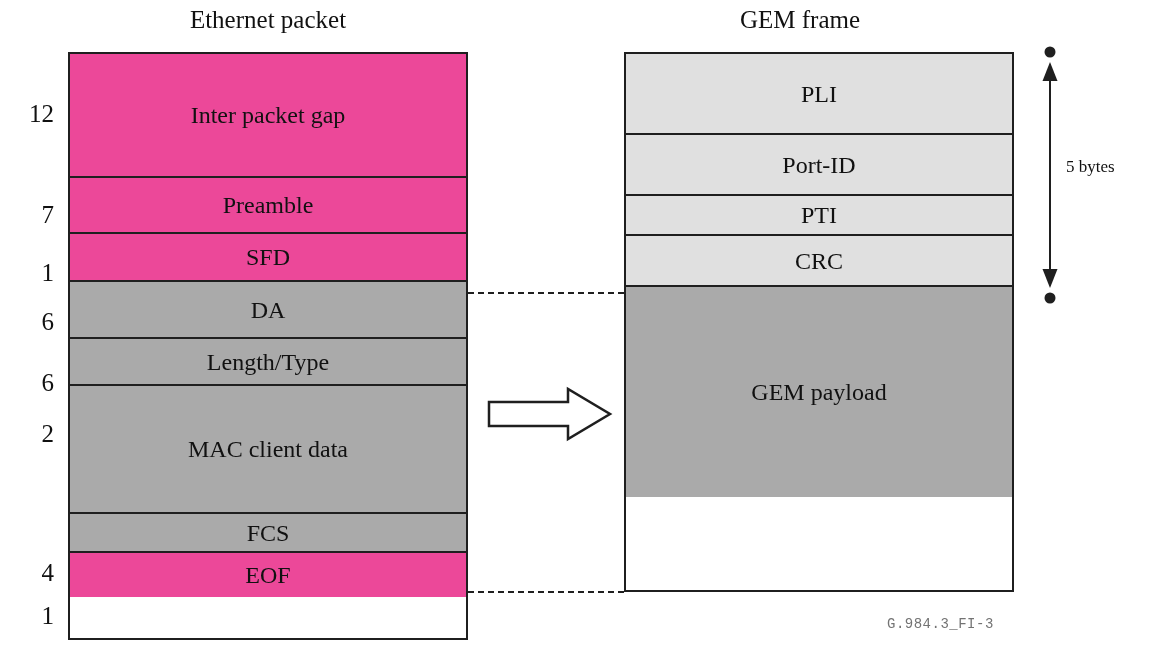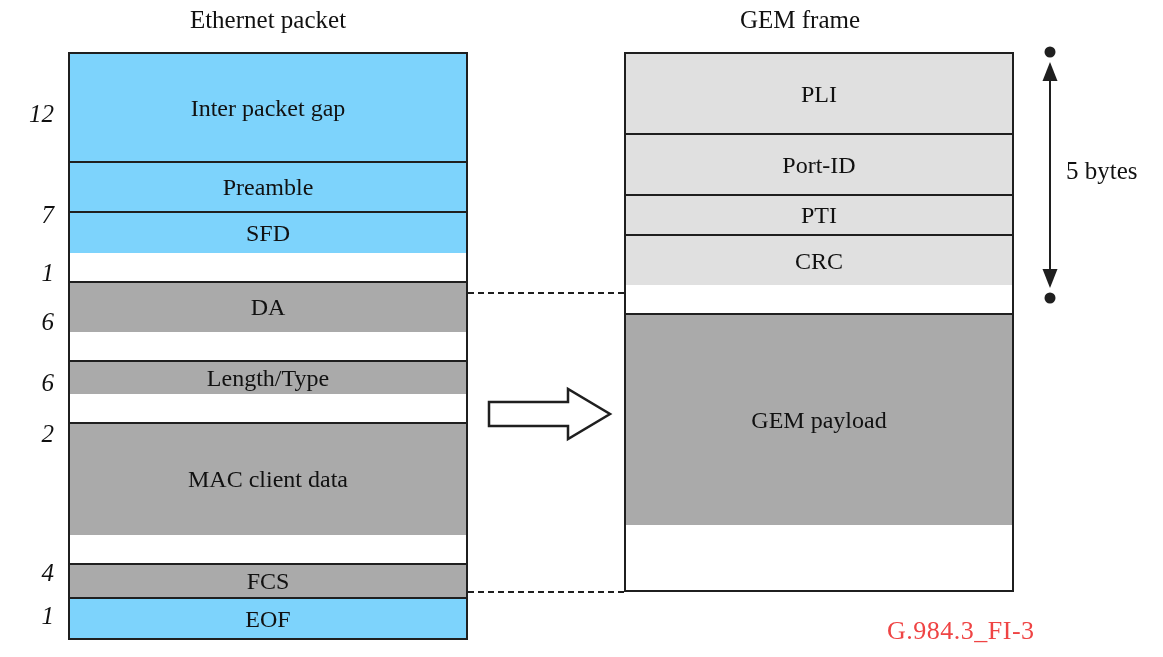--- a/index.html
+++ b/index.html
@@ -33,48 +33,47 @@
   }
   .row{
     box-sizing:border-box;
     display:flex;
     align-items:center;
     justify-content:center;
     font-size:24px;
     line-height:26px;
   }
   .row + .row{border-top:2px solid var(--line);}
-  .shade-white{background:#7dd3fc;align-items:center;}
-  .shade-gray{background:var(--gray);margin-top:28px;}
+  .shade-white{background:#ec4899;align-items:center;}
+  .shade-gray{background:var(--gray);}
   .shade-light{background:var(--light);}
   .bytes{
     position:absolute;
     left:0;width:54px;
     height:32px;line-height:32px;
     text-align:right;
     font-size:25px;
-    font-style:italic;
   }
   .dash{
     position:absolute;
     left:468px;width:156px;height:0;
     border-top:2px dashed var(--line);
   }
   .svg-abs{position:absolute;display:block;}
   .size-label{
     position:absolute;
-    font-size:25px;
+    font-size:17px;
     white-space:nowrap;
   }
   .caption{
     position:absolute;
-    font-family:Liberation Serif, serif;
-    font-size:26px;
+    font-family:Liberation Mono, monospace;
+    font-size:14px;
     letter-spacing:0.5px;
-    color:#ef4444;
+    color:#737373;
     white-space:nowrap;
   }
 </style>
 </head>
 <body>
 
 <div class="stage">
 
   <div class="title" style="left:68px;top:5px;width:400px;text-align:center;">Ethernet packet</div>
   <div class="title" style="left:600px;top:5px;width:400px;">GEM frame</div>
@@ -94,21 +93,21 @@
     </div>
     <div class="row shade-white" style="height:56px">
       <span>Preamble</span>
     </div>
     <div class="row shade-white" style="height:48px">
       <span>SFD</span>
     </div>
     <div class="row shade-gray" style="height:57px">
       <span>DA</span>
     </div>
-    <div class="row shade-gray" style="height:39px">
+    <div class="row shade-gray" style="height:47px">
       <span>Length/Type</span>
     </div>
     <div class="row shade-gray" style="height:128px">
       <span>MAC client data</span>
     </div>
     <div class="row shade-gray" style="height:39px">
       <span>FCS</span>
     </div>
     <div class="row shade-white" style="height:46px">
       <span>EOF</span>

